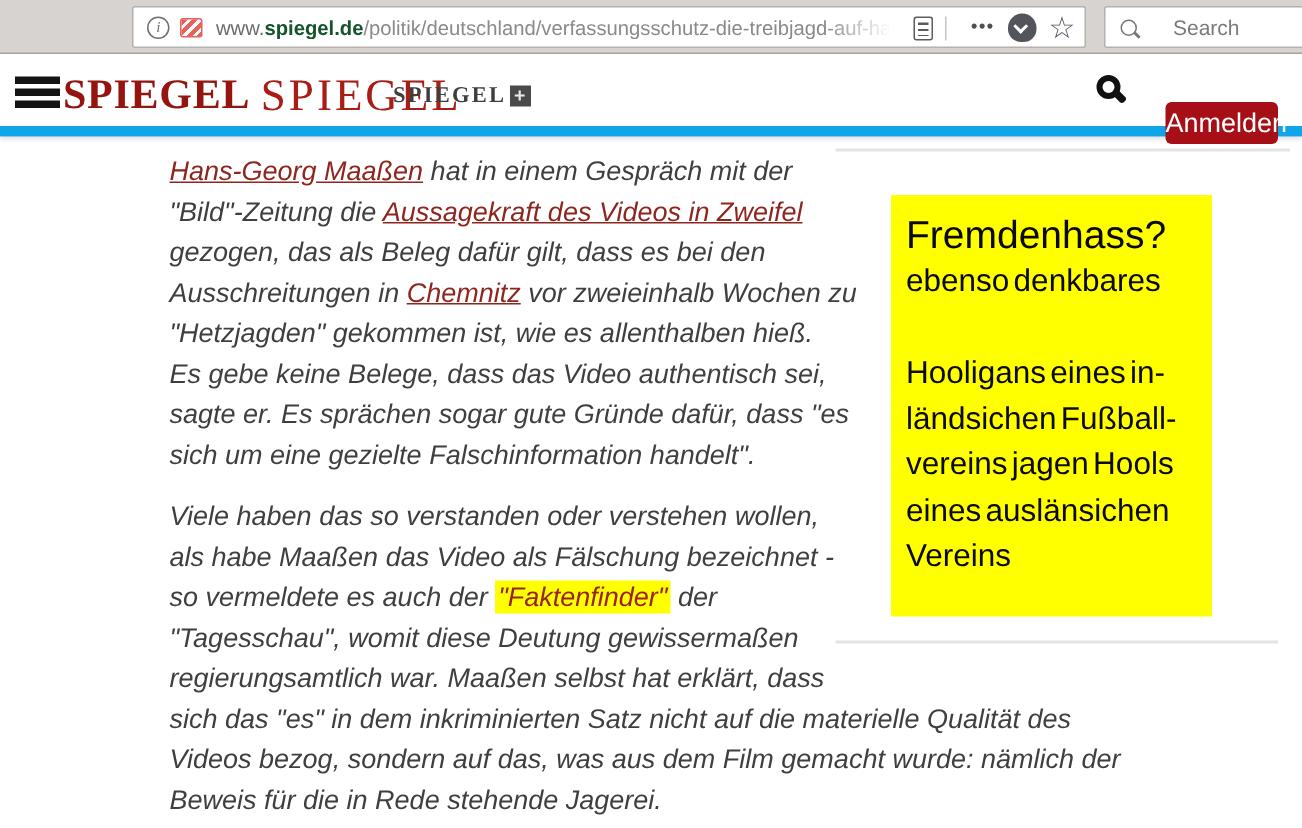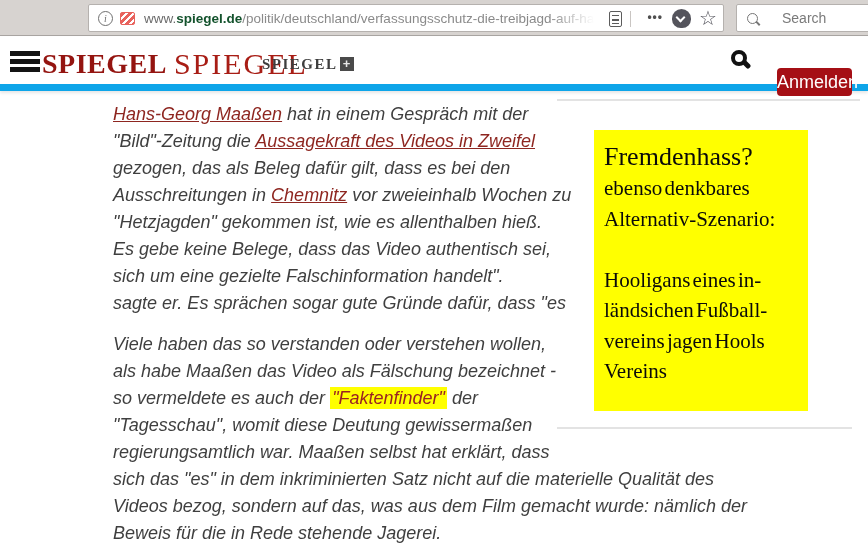--- a/index.html
+++ b/index.html
@@ -50,21 +50,21 @@
   
   .article { position:absolute; left:113px; top:101px; width:740px; color:#3f3f3f; font-size:18px; }
   .paragraph { margin-bottom:14px;font-style:italic; }
   .line { height:27px; line-height:27px; white-space:nowrap; }
   .seg-link { color:#8e2620; text-decoration:underline; cursor:pointer; }
   .seg-highlight { color:#992222; background:#ffff00; padding:1px 2px; }
 
   
   .side-divider-top { position:absolute; left:557px; top:99px; width:303px; height:2px; background:#e3e3e3; }
   .side-divider-bottom { position:absolute; left:557px; top:427px; width:295px; height:2px; background:#e3e3e3; }
-  .note { position:absolute; left:594px; top:130px; width:214px; height:281px; background:#ffff00; padding:10px 8px 0 10px; color:#0a0a0a;font-family:Liberation Serif, serif; }
+  .note { position:absolute; left:594px; top:130px; width:214px; height:281px; background:#ffff00; padding:10px 8px 0 10px; color:#0a0a0a; }
   .note-title { font-size:26px; line-height:33px; word-spacing:-1px; }
   .note-line { font-size:21px; line-height:30.5px; word-spacing:-3px; white-space:nowrap; }
 </style>
 </head>
 <body>
 
 <div id="stage">
 
   <div class="chrome">
     <div class="urlbar">
@@ -109,43 +109,43 @@
   </div>
 
   <div class="article" id="article-root">
       <div class="paragraph">
         <div class="line"><span class="seg-link">Hans-Georg Maaßen</span><span> hat in einem Gespräch mit der</span></div>
         <div class="line"><span>"Bild"-Zeitung die </span><span class="seg-link">Aussagekraft des Videos in Zweifel</span></div>
         <div class="line"><span>gezogen, das als Beleg dafür gilt, dass es bei den</span></div>
         <div class="line"><span>Ausschreitungen in </span><span class="seg-link">Chemnitz</span><span> vor zweieinhalb Wochen zu</span></div>
         <div class="line"><span>"Hetzjagden" gekommen ist, wie es allenthalben hieß.</span></div>
         <div class="line"><span>Es gebe keine Belege, dass das Video authentisch sei,</span></div>
+        <div class="line"><span>sagte er. Es sprächen sogar gute Gründe dafür, dass "es</span></div>
         <div class="line"><span>sich um eine gezielte Falschinformation handelt".</span></div>
-        <div class="line"><span>sagte er. Es sprächen sogar gute Gründe dafür, dass "es</span></div>
       </div>
       <div class="paragraph">
         <div class="line"><span>Viele haben das so verstanden oder verstehen wollen,</span></div>
         <div class="line"><span>als habe Maaßen das Video als Fälschung bezeichnet -</span></div>
         <div class="line"><span>so vermeldete es auch der </span><span class="seg-highlight">"Faktenfinder"</span><span> der</span></div>
         <div class="line"><span>"Tagesschau", womit diese Deutung gewissermaßen</span></div>
         <div class="line"><span>regierungsamtlich war. Maaßen selbst hat erklärt, dass</span></div>
         <div class="line"><span>sich das "es" in dem inkriminierten Satz nicht auf die materielle Qualität des</span></div>
         <div class="line"><span>Videos bezog, sondern auf das, was aus dem Film gemacht wurde: nämlich der</span></div>
         <div class="line"><span>Beweis für die in Rede stehende Jagerei.</span></div>
       </div>
     </div>
 
   <div class="side-divider-top"></div>
   <div class="note">
     <div class="note-title">Fremdenhass?</div>
     <div id="note-lines">
         <div class="note-line">ebenso denkbares</div>
-        <div class="note-line">Alternativ-Szenario:</div>
         <div class="note-line">&nbsp;</div>
         <div class="note-line">Hooligans eines in-</div>
         <div class="note-line">ländsichen Fußball-</div>
         <div class="note-line">vereins jagen Hools</div>
+        <div class="note-line">eines auslänsichen</div>
         <div class="note-line">Vereins</div>
       </div>
   </div>
   <div class="side-divider-bottom"></div>
 
 </div>
 
 </body></html>

